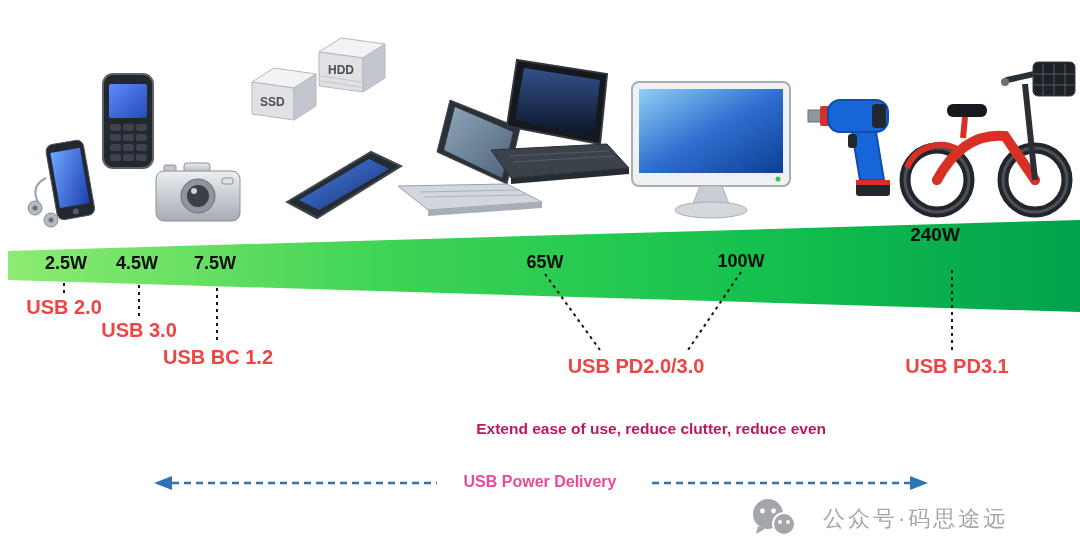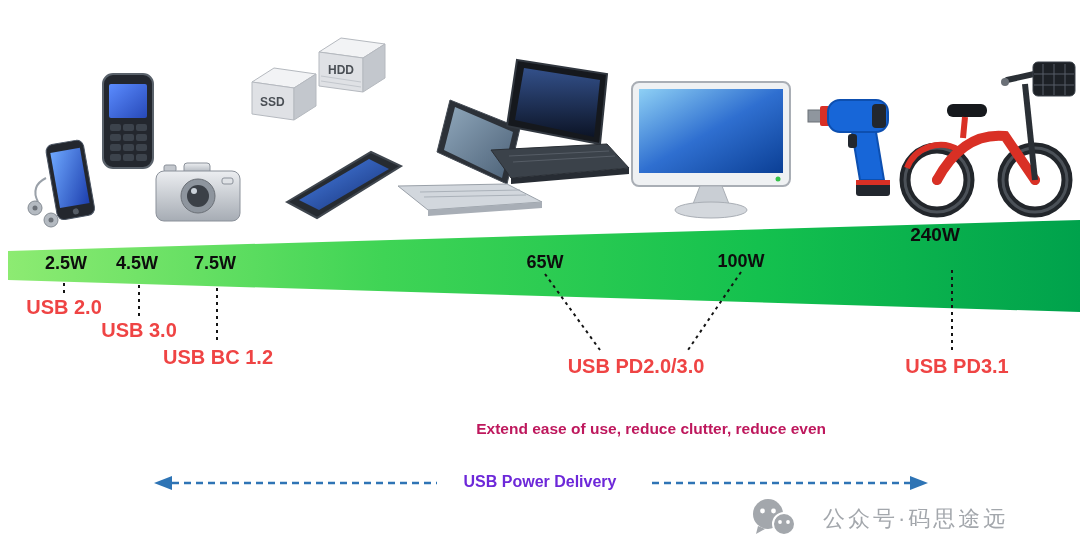--- a/index.html
+++ b/index.html
@@ -4,21 +4,21 @@
 <style>
   * { margin:0; padding:0; box-sizing:border-box; }
   body { font-family:"Liberation Sans","DejaVu Sans",sans-serif; background:#ffffff; }
   .canvas { position:relative; width:1080px; height:554px; background:#ffffff; overflow:hidden; }
   .overlay { position:absolute; left:0; top:0; z-index:1; }
   .device { position:absolute; z-index:2; }
   .plabel { position:absolute; z-index:3; transform:translateX(-50%); font-weight:700; font-size:18px; color:#0d0d0d; white-space:nowrap; }
   .plabel.big { font-size:19px; }
   .slabel { position:absolute; z-index:3; transform:translateX(-50%); font-weight:700; font-size:20px; color:#ef4444; white-space:nowrap; }
   .tagline { position:absolute; left:266px; top:411px; width:560px; text-align:right; color:#be185d; font-weight:700; font-size:15.5px; line-height:23px; z-index:3;margin-top:6px; }
-  .pd-label { position:absolute; left:540px; top:473px; transform:translateX(-50%); color:#6d28d9; font-weight:700; font-size:16px; z-index:3; white-space:nowrap; }
+  .pd-label { position:absolute; left:540px; top:473px; transform:translateX(-50%); color:#ec4899; font-weight:700; font-size:16px; z-index:3; white-space:nowrap; }
   .watermark { position:absolute; left:750px; top:497px; display:flex; align-items:center; gap:27px; z-index:3; }
   .watermark-text { color:#a3a7ac; font-size:22px; letter-spacing:3px; white-space:nowrap; }
 </style>
 </head>
 <body>
 
 <div class="canvas">
 
   <div class="device" style="left:22px;top:136px;width:86px;height:94px">
     <svg width="86" height="94" viewBox="0 0 86 94">

